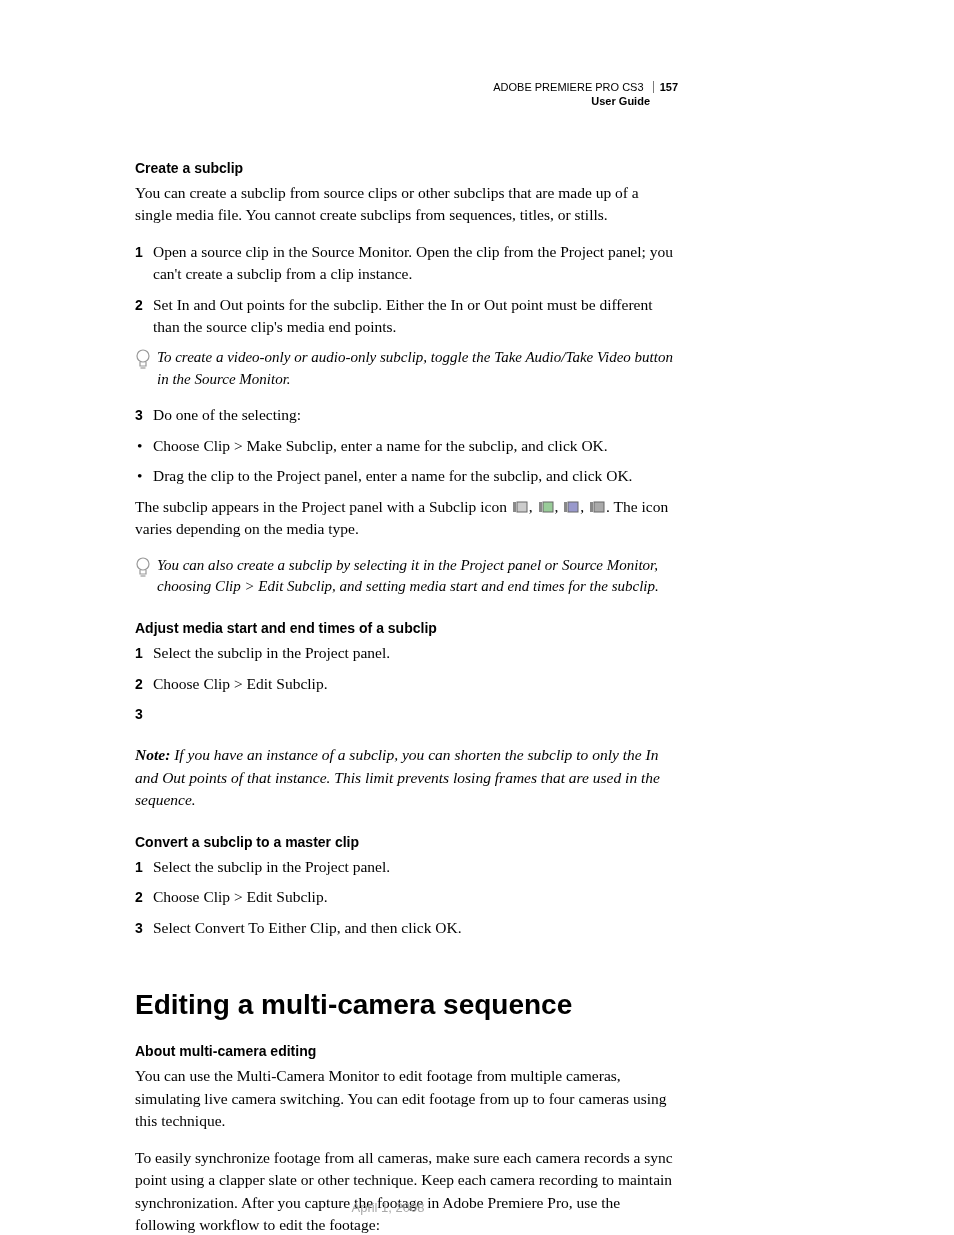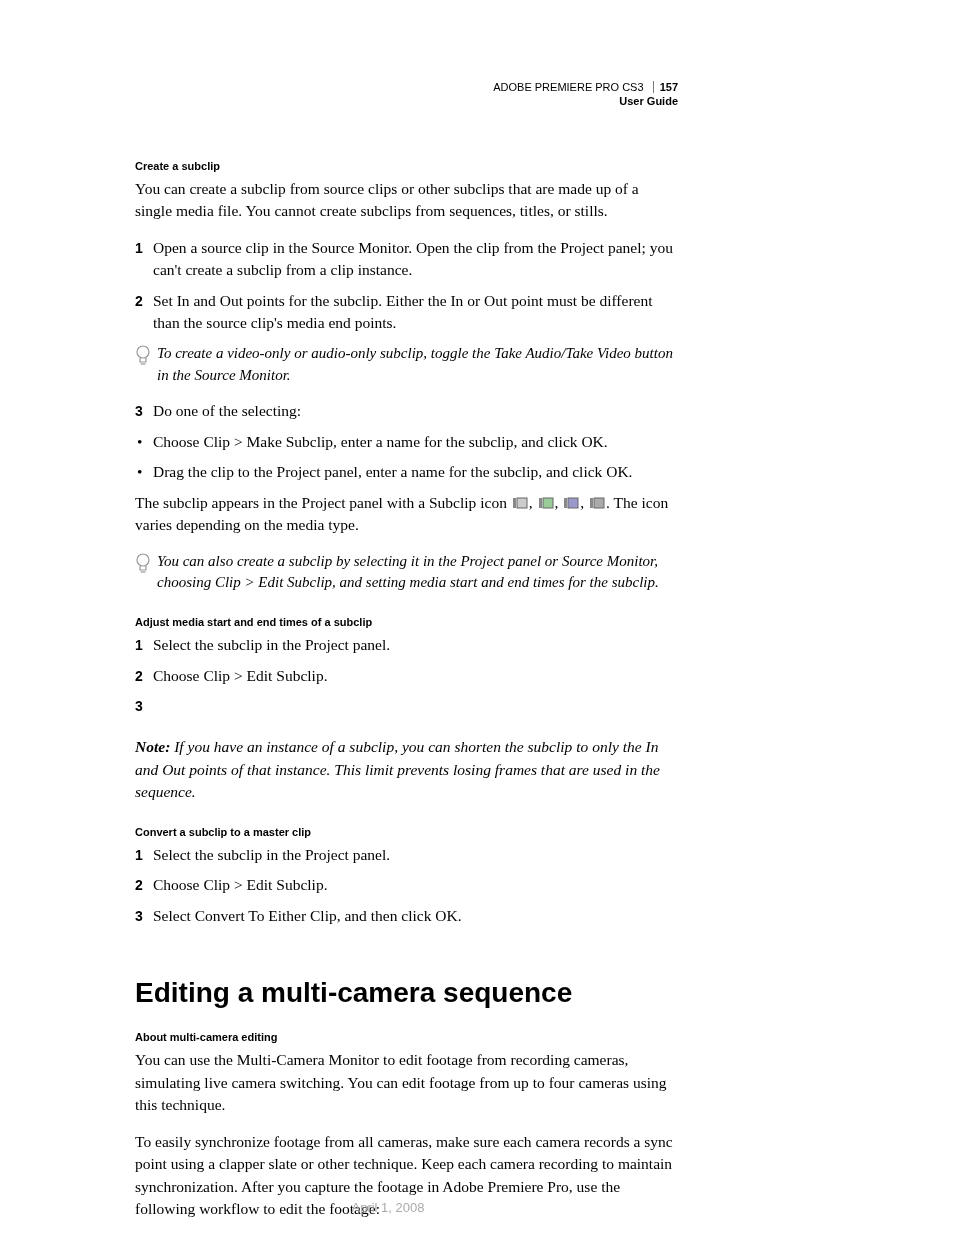--- a/index.html
+++ b/index.html
@@ -25,26 +25,26 @@
     text-align: right;
     line-height: 1.3;
   }
   .page-header .line1 { display: inline-block; }
   .page-header .pnum {
     font-weight: bold;
     padding-left: 6px;
     border-left: 1px solid #7a7a7a;
     margin-left: 6px;
   }
-  .page-header .line2 { font-weight: bold; display: block; }
+  .page-header .line2 { font-weight: bold; display: block; margin-right: 28px;}
   .content { margin-top: 80px; }
   h2.subhead {
     font-family: "Myriad Pro", "Helvetica Neue", Arial, sans-serif;
     font-weight: bold;
-    font-size: 11px;
+    font-size: 14px;
     margin: 22px 0 6px 0;
   }
   h1.section {
     font-family: "Myriad Pro", "Helvetica Neue", Arial, sans-serif;
     font-weight: bold;
     font-size: 28px;
     margin: 50px 0 18px 0;
   }
   p.body {
     font-size: 15.5px;
@@ -212,19 +212,19 @@
         <span class="num">2</span>
         <span>Choose Clip &gt; Edit Subclip.</span>
       </div>
     <div class="step">
         <span class="num">3</span>
         <span>Select Convert To Either Clip, and then click OK.</span>
       </div>
 
     <h1 class="section">Editing a multi-camera sequence</h1>
     <h2 class="subhead">About multi-camera editing</h2>
-    <p class="body">You can use the Multi-Camera Monitor to edit footage from recording cameras, simulating live camera switching. You can edit footage from up to four cameras using this technique.</p>
+    <p class="body">You can use the Multi-Camera Monitor to edit footage from multiple cameras, simulating live camera switching. You can edit footage from up to four cameras using this technique.</p>
     <p class="body">To easily synchronize footage from all cameras, make sure each camera records a sync point using a clapper slate or other technique. Keep each camera recording to maintain synchronization. After you capture the footage in Adobe Premiere Pro, use the following workflow to edit the footage:</p>
 
   </div>
 
   <div class="footer-date">April 1, 2008</div>
 </div>
 
 </body></html>

